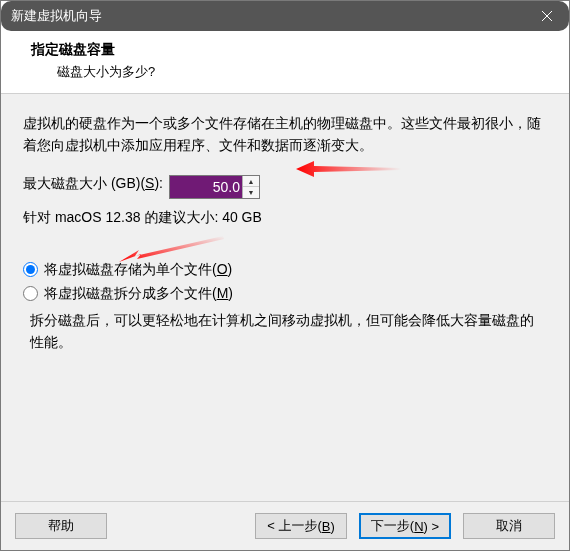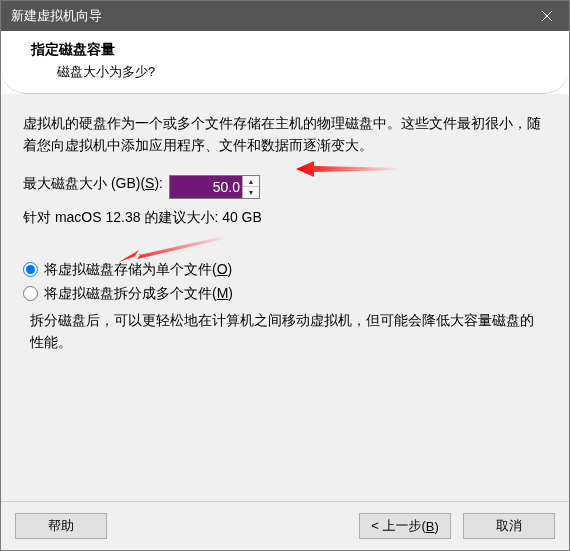--- a/index.html
+++ b/index.html
@@ -23,35 +23,35 @@
   }
   .titlebar {
     height: 30px;
     background: #555555;
     color: #fff;
     display: flex;
     align-items: center;
     justify-content: space-between;
     padding: 0 0 0 10px;
     font-size: 13px;
+    border-radius: 10px;
   }
   .titlebar .close {
     width: 45px;
     height: 30px;
     display: flex;
     align-items: center;
     justify-content: center;
     font-size: 14px;
     font-family: sans-serif;
   }
   .header {
     padding: 10px 18px 12px 30px;
     border-bottom: 1px solid #d0d0d0;
     background: #fff;
-    border-radius: 25px;
   }
   .header-title {
     font-weight: bold;
     font-size: 14px;
     margin-bottom: 4px;
   }
   .header-sub {
     font-size: 13px;
     padding-left: 26px;
   }
@@ -242,16 +242,21 @@
   </div>
 
   <div class="footer">
     <button class="btn-std">帮助</button>
     <div class="spacer"></div>
     <button class="btn-std">
       <span>&lt; 上一步(</span>
         <span class="ul">B</span>
         <span>)</span>
     </button>
+    <button class="btn-std default">
+      <span>下一步(</span>
+        <span class="ul">N</span>
+        <span>) &gt;</span>
+    </button>
     <button class="btn-std">取消</button>
   </div>
 
 </div>
 
 </body></html>

